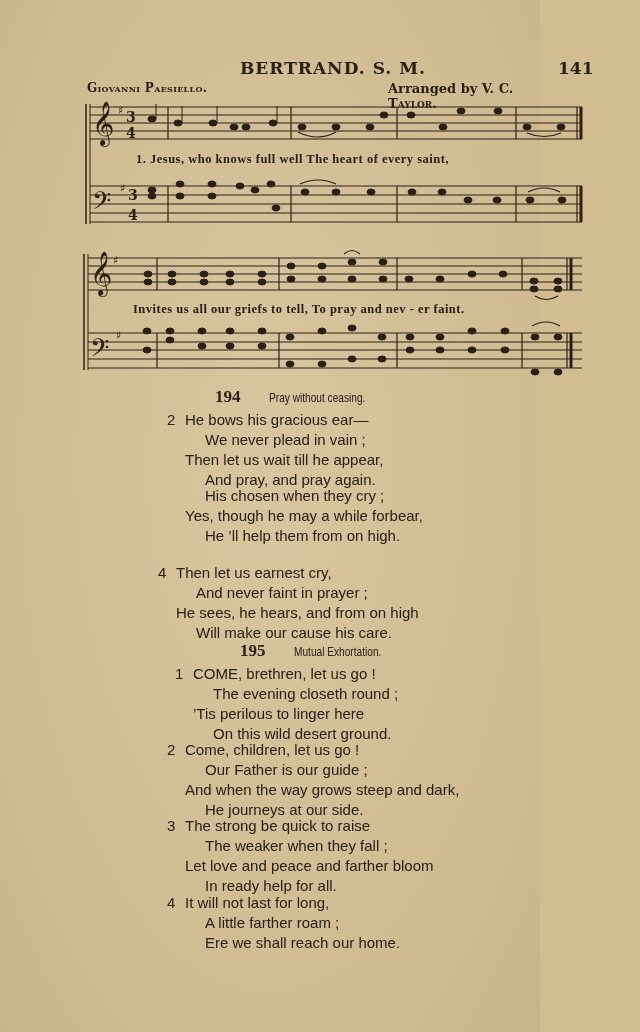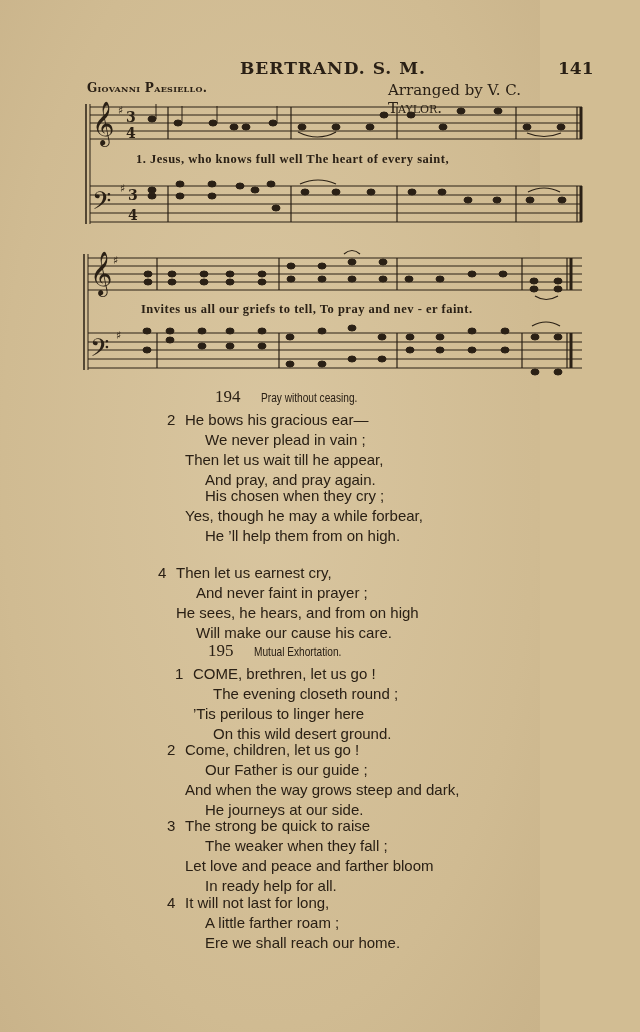--- a/index.html
+++ b/index.html
@@ -3,26 +3,26 @@
 <meta charset="utf-8">
 <style>
   html,body{margin:0;padding:0;}
   body{width:640px;height:1032px;background:#d2bd93;position:relative;overflow:hidden;
        font-family:"DejaVu Serif","Liberation Serif",serif;color:#2a2015;}
   .page{position:absolute;left:0;top:0;width:540px;height:1032px;
         background:radial-gradient(ellipse at 50% 45%,#d9c6a0 0%,#d0bb92 70%,#c9b38a 100%);}
   .title{position:absolute;top:58px;left:240px;font-size:17px;font-weight:bold;letter-spacing:1px;}
   .pageno{position:absolute;top:58px;left:558px;font-size:17px;font-weight:bold;}
   .composer{position:absolute;top:81px;left:87px;font-size:12px;font-variant:small-caps;font-weight:bold;letter-spacing:.3px;}
-  .arranger{position:absolute;top:81px;left:388px;font-size:15px;font-weight:normal;}
+  .arranger{position:absolute;top:81px;left:388px;font-size:13px;font-weight:bold;}
   .arranger .sc{font-variant:small-caps;}
   .music{position:absolute;left:0;top:0;}
   .lyric{position:absolute;font-size:12.5px;font-weight:bold;font-family:"Liberation Serif",serif;letter-spacing:.5px;}
   .hymn-head{position:absolute;font-family:"Liberation Serif",serif;}
-  .hymn-num{font-size:17px;font-weight:normal;margin-right:20px;}
+  .hymn-num{font-size:17px;font-weight:bold;margin-right:28px;}
   .hymn-sub{font-size:13px;font-family:"Liberation Sans",sans-serif;transform:scaleX(.78);display:inline-block;transform-origin:left;}
   .verse{position:absolute;font-family:Liberation Sans, sans-serif;font-size:15px;line-height:20px;}
   .vline{white-space:nowrap;height:20px;}
   .vnum{display:inline-block;width:18px;}
   .ind1{padding-left:18px;}
   .ind2{padding-left:38px;}
 </style>
 </head>
 <body>
 
@@ -225,21 +225,21 @@
       <path d="M527 133 Q544 140 561 133"></path>
       <path d="M300 184 Q318 176 336 184"></path>
       <path d="M528 192 Q544 184 560 192"></path>
       <path d="M344 254 Q352 247 360 254"></path>
       <path d="M535 296 Q546 303 558 296"></path>
       <path d="M532 326 Q546 318 560 326"></path>
     </g>
   </svg>
 
   <div class="lyric" style="left:136px;top:152px;">1. Jesus, who knows full well  The heart of  every  saint,</div>
-  <div class="lyric" style="left:141px;top:302px;">Invites  us  all  our griefs to tell, To pray and nev - er  faint.</div>
+  <div class="lyric" style="left:133px;top:302px;">Invites  us  all  our griefs to tell, To pray and nev - er  faint.</div>
 
   <div class="hymn-head" style="left:215px;top:387px;">
     <span class="hymn-num">194</span><span class="hymn-sub">Pray without ceasing.</span>
   </div>
 
   <div class="verse" style="left:167px;top:410px;">
     <div class="vline"><span class="vnum">2</span><span>He bows his gracious ear—</span></div>
     <div class="vline ind2">We never plead in vain ;</div>
     <div class="vline ind1">Then let us wait till he appear,</div>
     <div class="vline ind2">And pray, and pray again.</div>
@@ -249,21 +249,21 @@
     <div class="vline ind1">Yes, though he may a while forbear,</div>
     <div class="vline ind2">He ’ll help them from on high.</div>
   </div>
   <div class="verse" style="left:158px;top:563px;">
     <div class="vline"><span class="vnum">4</span><span>Then let us earnest cry,</span></div>
     <div class="vline ind2">And never faint in prayer ;</div>
     <div class="vline ind1">He sees, he hears, and from on high</div>
     <div class="vline ind2">Will make our cause his care.</div>
   </div>
 
-  <div class="hymn-head" style="left:208px;top:641px;">
+  <div class="hymn-head" style="left:240px;top:641px;">
     <span class="hymn-num">195</span><span class="hymn-sub">Mutual Exhortation.</span>
   </div>
 
   <div class="verse" style="left:175px;top:664px;">
     <div class="vline"><span class="vnum">1</span><span>COME, brethren, let us go !</span></div>
     <div class="vline ind2">The evening closeth round ;</div>
     <div class="vline ind1">’Tis perilous to linger here</div>
     <div class="vline ind2">On this wild desert ground.</div>
   </div>
   <div class="verse" style="left:167px;top:740px;">

